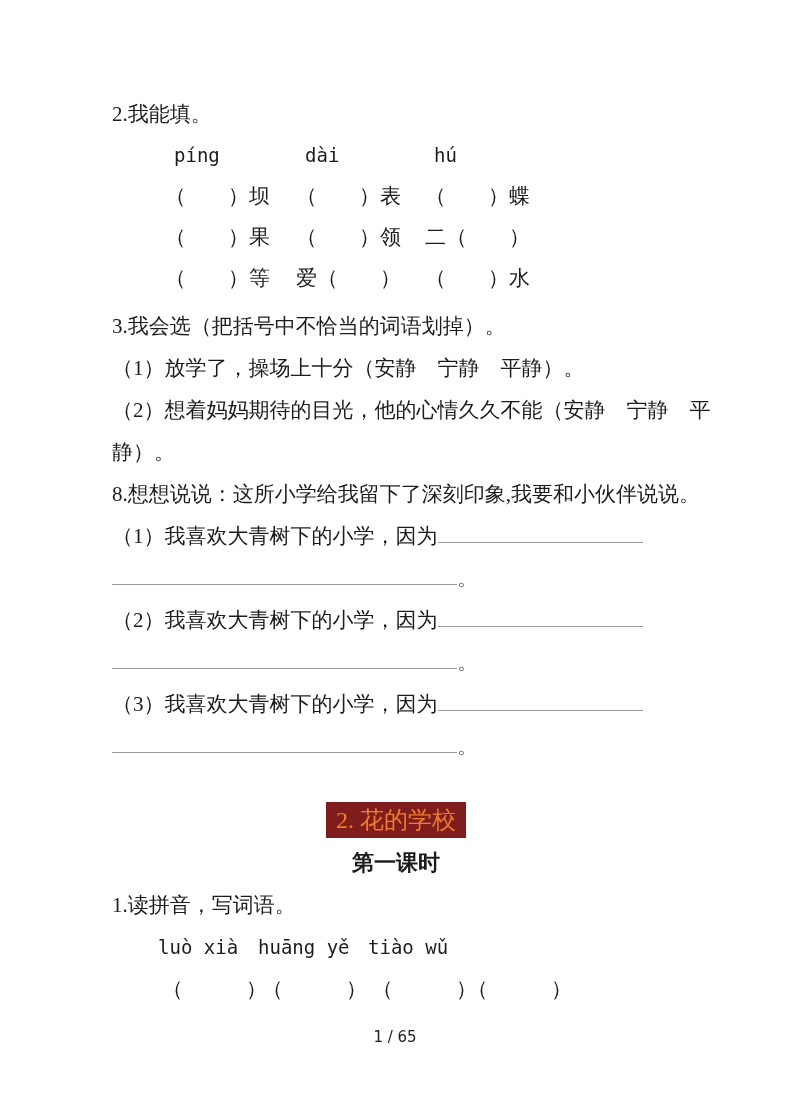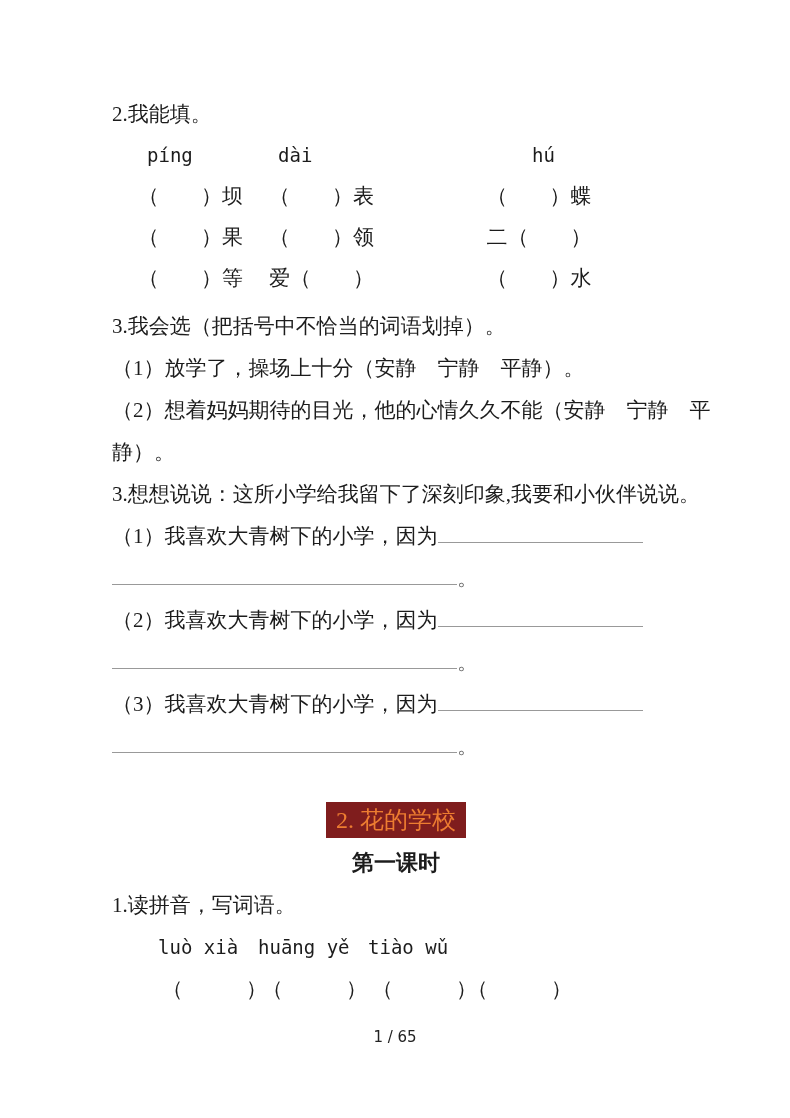--- a/index.html
+++ b/index.html
@@ -12,23 +12,23 @@
     background: #ffffff;
     overflow: hidden;
     font-family: "Liberation Serif", "DejaVu Serif", serif;
     color: #1c1c1c;
     font-size: 21px;
     border-radius: 6px;
   }
   .content { padding: 93px 110px 0 112px; }
   .line { line-height: 42px; height: 42px; white-space: nowrap; }
   .fg-row { display: flex; line-height: 41px; height: 41px; white-space: nowrap; }
-  .fg-row .c1 { width: 131px; margin-left: 26px; }
+  .fg-row .c1 { width: 131px; margin-left: 53px; }
   .fg-row .c2 { width: 129px; }
-  .fg-row .c3 { flex: 1; text-align: center; }
+  .fg-row .c3 { flex: 1; }
   .pinyin-pad { padding-left: 9px; }
   .mono-pinyin { font-family: "DejaVu Sans Mono", "Liberation Mono", monospace; font-size: 19px; }
   .mt6 { margin-top: 6px; }
   .blank {
     display: inline-block;
     border-bottom: 1px solid #999999;
     height: 4px;
   }
   .blank-a { width: 205px; }
   .blank-b { width: 345px; }
@@ -93,21 +93,21 @@
       <div class="c1">（　　）等</div>
       <div class="c2">爱（　　）</div>
       <div class="c3">（　　）水</div>
     </div>
 
     <div class="line mt6">3.我会选（把括号中不恰当的词语划掉）。</div>
     <div class="line">（1）放学了，操场上十分（安静　宁静　平静）。</div>
     <div class="line">（2）想着妈妈期待的目光，他的心情久久不能（安静　宁静　平</div>
     <div class="line">静）。</div>
 
-    <div class="line">3.想想说说：这所小学给我留下了深刻印象,我要和小伙伴说说。</div>
+    <div class="line">8.想想说说：这所小学给我留下了深刻印象,我要和小伙伴说说。</div>
 
     <div class="line">
       <span>（1）我喜欢大青树下的小学，因为</span><span class="blank blank-a" style="border-bottom-color: rgb(153, 153, 153);"></span>
     </div>
     <div class="line">
       <span class="blank blank-b" style="border-bottom-color: rgb(153, 153, 153);"></span><span class="grey-punct">。</span>
     </div>
 
     <div class="line">
       <span>（2）我喜欢大青树下的小学，因为</span><span class="blank blank-a" style="border-bottom-color: rgb(153, 153, 153);"></span>

